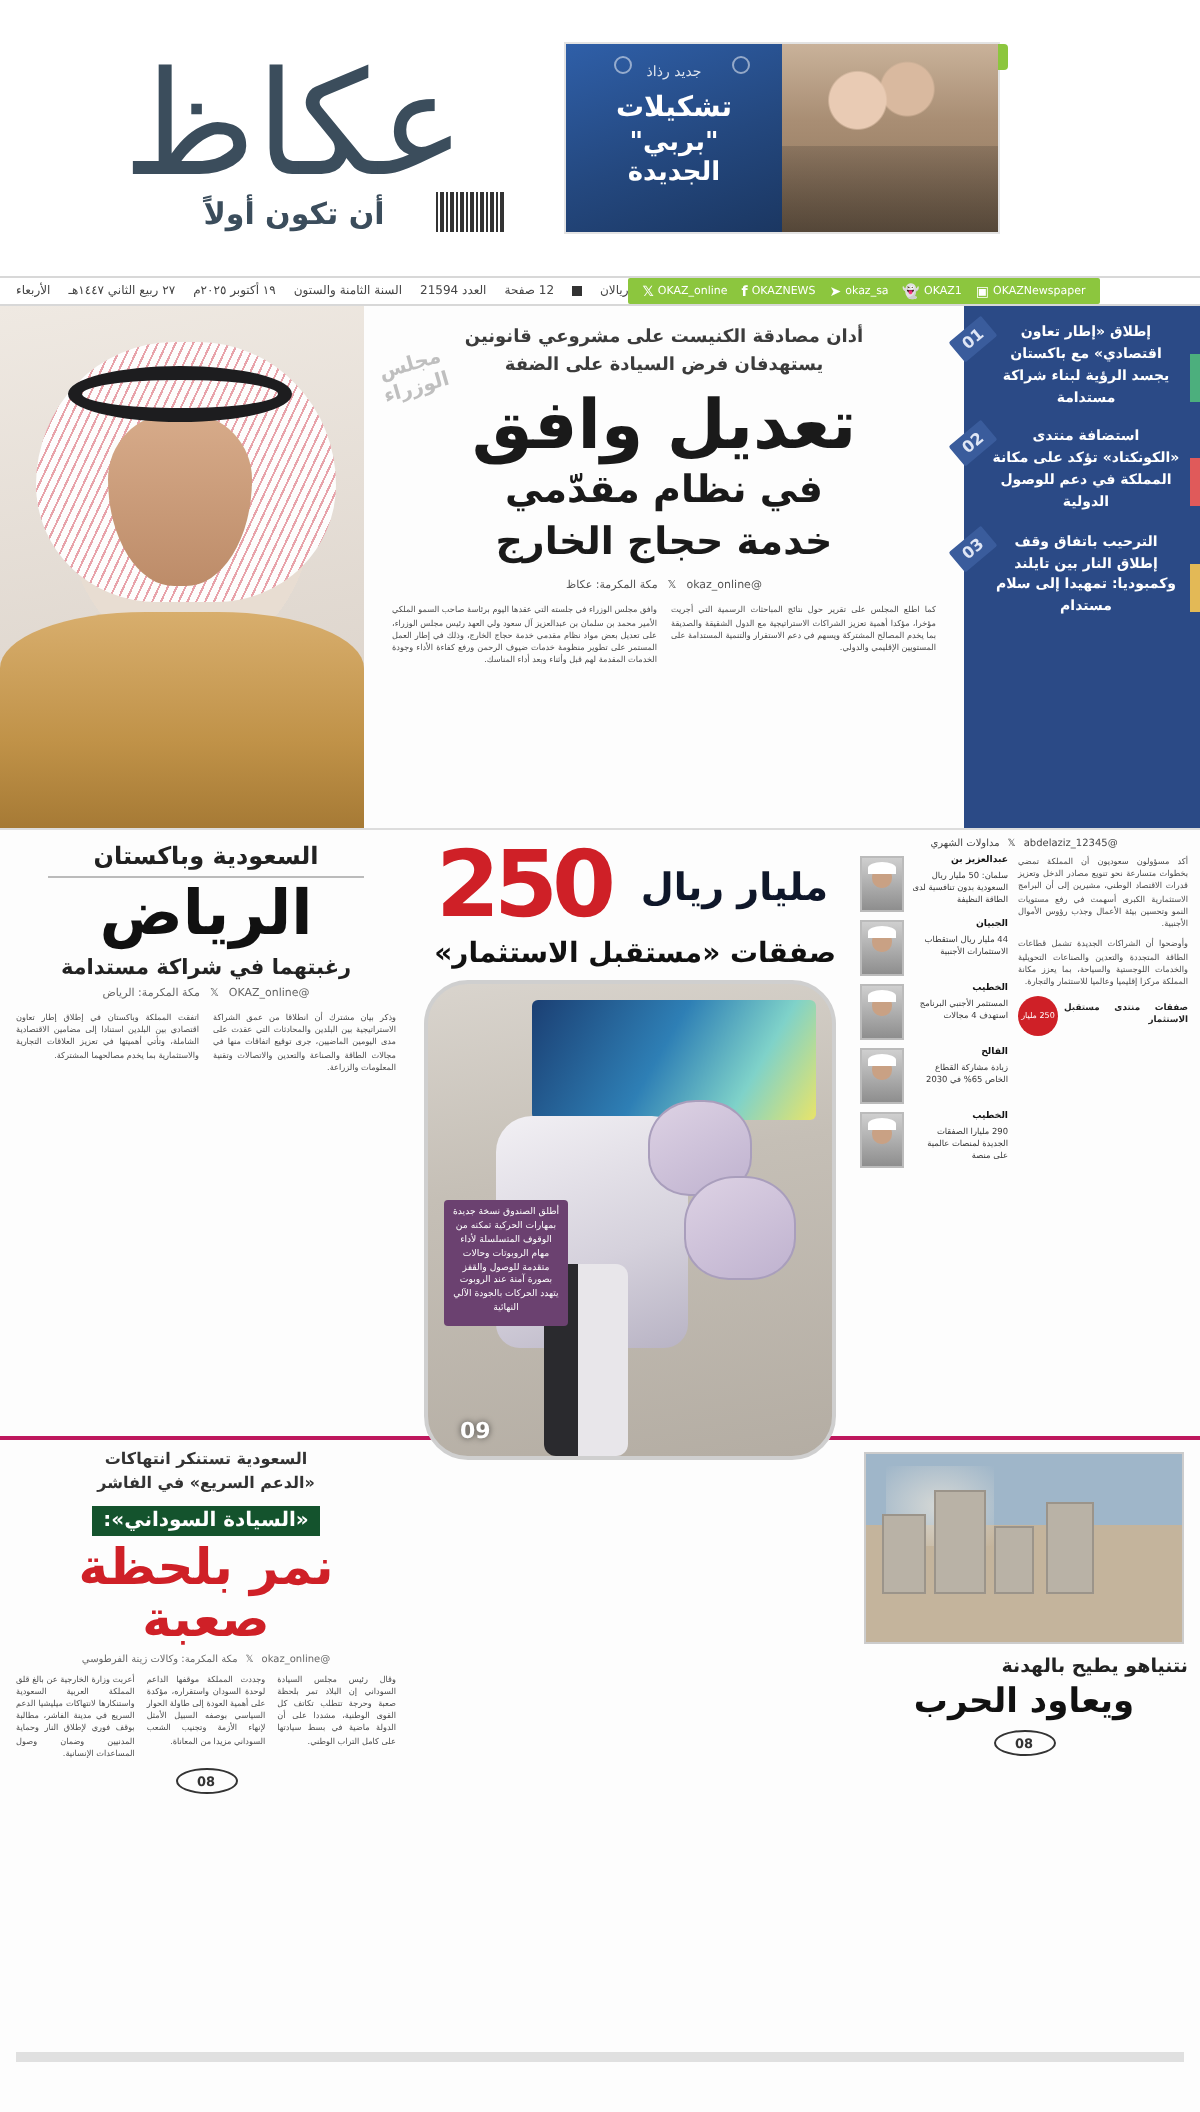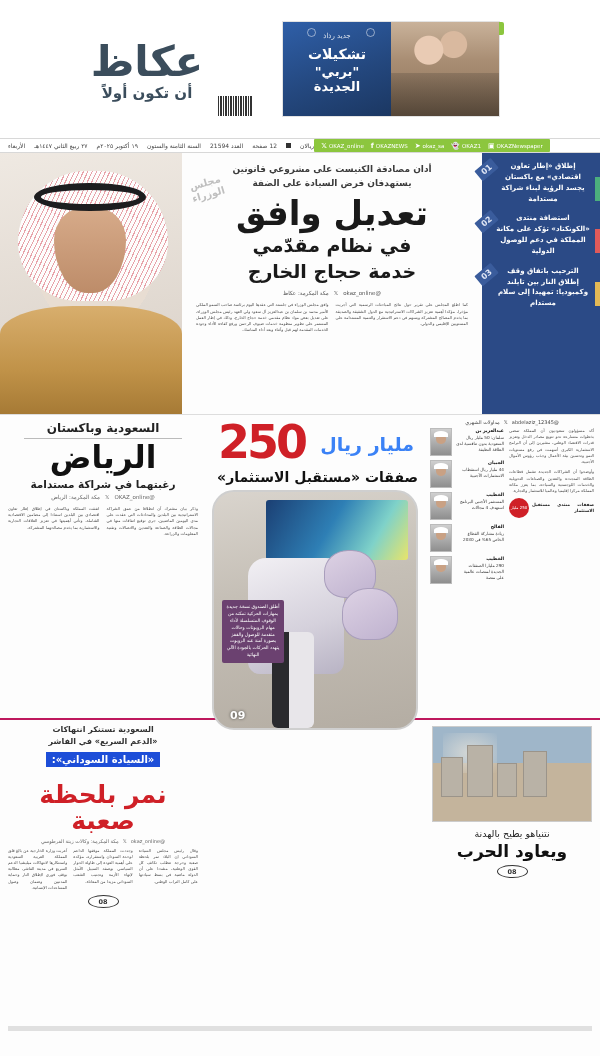--- a/index.html
+++ b/index.html
@@ -25,22 +25,22 @@
     flex-direction: row-reverse;
     align-items: center;
     padding: 0 12px;
   }
   .logo-block {
     width: 270px;
     text-align: center;
     padding-top: 6px;
   }
   .logo-wordmark {
-    font-size: 42px;
-    font-weight: bold;
+    font-size: 72px;
+    font-weight: normal;
     color: #3b4d5c;
     letter-spacing: -2px;
     line-height: 0.95;
     position: relative;
     display: inline-block;
     font-family: "DejaVu Sans", sans-serif;
     text-align: center;
   }
   .logo-accent {
     position: absolute;
@@ -247,21 +247,21 @@
   .b2-byline { font-size: 5.5px; color: #666; margin-top: 4px; display:flex; flex-direction: row-reverse; justify-content:center; gap:5px;}
   .b2-center { width: 214px; padding: 4px 4px 0 4px; position: relative; }
   .bignum-wrap { text-align: left; position: relative; height: 52px; }
   .bignum {
     font-size: 46px; font-weight: bold; color: #cf2027;
     line-height: 1; letter-spacing: -3px;
     position: absolute; left: 6px; top: 0;
   }
   .bignum-unit {
     position: absolute; right: 4px; top: 14px;
-    font-size: 19px; font-weight: bold; color: #3b82f6;
+    font-size: 19px; font-weight: bold; color: #0f172a;
   }
   .b2-deal { font-size: 14px; font-weight: bold; color: #111; margin-top: -2px;}
   .robot-card {
     margin-top: 5px;
     height: 240px;
     border-radius: 22px;
     border: 2px solid #cfcfcf;
     background: linear-gradient(170deg,#d9d4cd 0%, #c5bfb6 40%, #b4ada3 100%);
     position: relative;
     overflow: hidden;
@@ -329,24 +329,24 @@
     display: flex; align-items: center; justify-content: center; text-align: center;
     line-height: 1.1; flex: none;
   }
   .badge-text { font-size: 4.4px; font-weight: bold; color: #222; line-height: 1.4; }
 
   
   .band3 { display: flex; flex-direction: row-reverse; height: 300px; }
   .b3-right { width: 208px; padding: 4px 10px 0 8px; }
   .sd-kicker { font-size: 8px; font-weight: bold; color: #333; text-align: center; line-height: 1.5; }
   .sd-black {
-    background: #1d4ed8; color: #fff;
+    background: #14532d; color: #fff;
     font-size: 10px; font-weight: bold;
     padding: 2px 6px; display: inline-block;
-    margin: 3px auto 12px; 
+    margin: 3px auto 0; 
   }
   .sd-black-wrap { text-align: center; }
   .sd-red {
     font-size: 25px; font-weight: bold; color: #cf2027;
     text-align: center; margin-top: 3px; line-height: 1.05;
   }
   .sd-byline { font-size: 5px; color: #666; text-align: center; margin-top: 3px;
     display:flex; flex-direction: row-reverse; justify-content:center; gap:4px;}
   .sd-body { display: flex; flex-direction: row-reverse; gap: 6px; margin-top: 4px; }
   .b3-mid { width: 214px; }
@@ -357,21 +357,21 @@
       linear-gradient(180deg,#9fb6c9 0 38%, #c4b49c 38% 100%);
     position: relative; overflow: hidden; border: 1px solid #ccc;
   }
   .war-photo .bldg {
     position: absolute; bottom: 24px; background: #b9b2a6; border: 1px solid #9b948a;
   }
   .war-photo .smoke {
     position: absolute; top: 6px; left: 10px; width: 54px; height: 40px;
     background: radial-gradient(ellipse at center, rgba(220,220,215,.9), rgba(190,190,185,0));
   }
-  .war-head1 { font-size: 9.5px; font-weight: normal; color: #222; text-align: center; margin-top: 6px; }
+  .war-head1 { font-size: 9.5px; font-weight: bold; color: #222; margin-top: 6px; }
   .war-head2 { font-size: 17px; font-weight: bold; color: #111; text-align: center; margin-top: 2px; }
   .page-dot {
     width: 31px; height: 13px; border-radius: 50%;
     border: 1.5px solid #333; color: #333; font-size: 6.5px; font-weight: bold;
     display: flex; align-items: center; justify-content: center;
     margin: 4px auto 0;
   }
   .bottom-rule { height: 5px; background: #e0e0e0; margin: 6px 8px 0 8px; }
   .filler { color: #4a4a4a; }
 </style>

